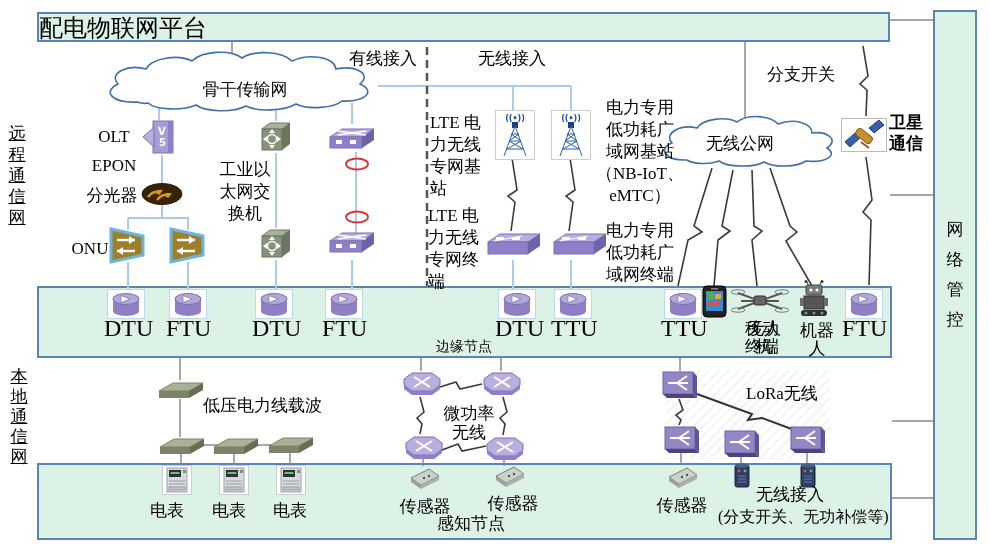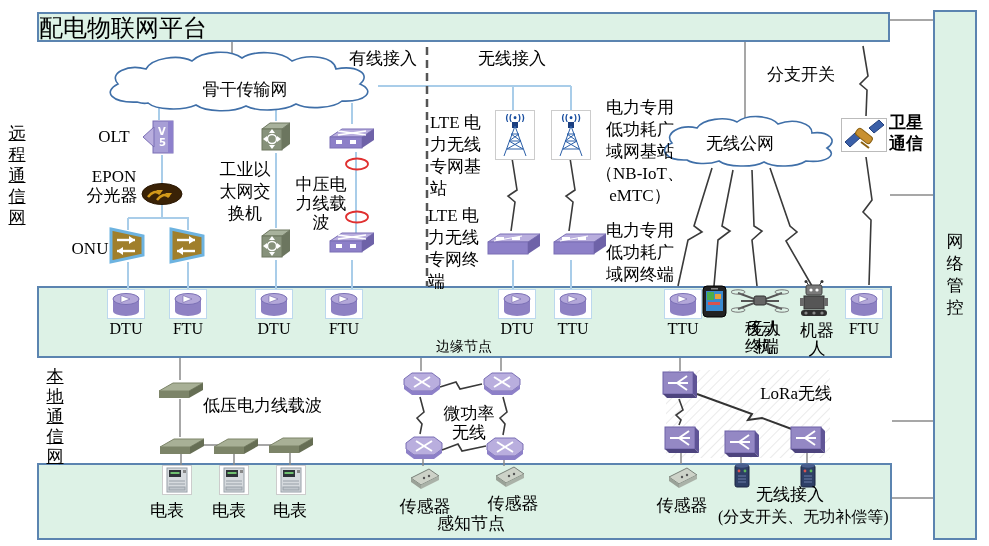--- a/index.html
+++ b/index.html
@@ -6,24 +6,24 @@
   #stage{position:relative;width:989px;height:546px;background:#fff;overflow:hidden;
          font-family:"Liberation Serif","DejaVu Serif",serif;color:#000;}
   .bar{position:absolute;background:#ddf2e6;border:2px solid #5b84b0;box-sizing:border-box;z-index:1;}
   #linelayer{position:absolute;left:0;top:0;z-index:2;}
   .icon{position:absolute;z-index:3;}
   .lbl{position:absolute;z-index:4;font-size:17px;line-height:21px;white-space:pre-line;
        text-align:center;}
   .vlbl{position:absolute;z-index:4;font-size:17px;width:20px;line-height:21px;
         text-align:center;word-break:break-all;text-decoration:underline;}
   .title{position:absolute;z-index:4;width:100%;font-size:24px;line-height:28px;}
-  .unit-lbl{font-size:16px;}
+  .unit-lbl{font-size:24px;}
   .ctrl-wrap{position:absolute;left:933px;top:10px;width:44px;height:530px;z-index:4;
              display:flex;align-items:center;justify-content:center;}
-  .ctrl-txt{width:18px;font-size:17px;line-height:22px;text-align:center;word-break:break-all;}
+  .ctrl-txt{width:18px;font-size:17px;line-height:30px;text-align:center;word-break:break-all;}
 </style>
 </head>
 <body>
 
 <div id="stage">
 
   <div class="bar" style="left:37px;top:12px;width:853px;height:30px;">
     <div class="title">配电物联网平台</div>
   </div>
   <div class="bar" style="left:37px;top:286px;width:855px;height:72px;"></div>
@@ -498,39 +498,36 @@
     <rect x="3" y="4" width="14" height="22" rx="2" fill="#2e3f66" stroke="#1a2540"></rect>
     <ellipse cx="10" cy="4.5" rx="7" ry="2.2" fill="#4a5f8e"></ellipse>
     <circle cx="7" cy="10" r="1.4" fill="#d9534f"></circle>
       <circle cx="13" cy="10" r="1.4" fill="#5cb85c"></circle>
     <line x1="6" y1="15" x2="14" y2="15" stroke="#6a7da8"></line>
       <line x1="6" y1="18" x2="14" y2="18" stroke="#6a7da8"></line>
     <line x1="6" y1="21" x2="14" y2="21" stroke="#6a7da8"></line>
   </svg>
 
   <div class="vlbl" style="left:7px;top:123px;">远程通信网</div>
-  <div class="vlbl" style="left:9px;top:367px;line-height:20px;margin-left:36px;">本地通信网</div>
+  <div class="vlbl" style="left:9px;top:367px;line-height:20px;">本地通信网</div>
 
   <div class="lbl" style="left:343px;top:48px;width:80px;">有线接入</div>
   <div class="lbl" style="left:472px;top:48px;width:80px;">无线接入</div>
 
   <div class="lbl" style="left:195px;top:79px;width:100px;">骨干传输网</div>
   <div class="lbl" style="left:695px;top:133px;width:90px;">无线公网</div>
 
   <div class="lbl" style="left:90px;top:126px;width:48px;">OLT</div>
-  <div class="lbl" style="left:83px;top:166px;width:62px;">EPON</div>
+  <div class="lbl" style="left:83px;top:155px;width:62px;">EPON</div>
   <div class="lbl" style="left:84px;top:185px;width:56px;">分光器</div>
   <div class="lbl" style="left:67px;top:238px;width:46px;">ONU</div>
 
   <div class="lbl" style="left:211px;top:159px;width:68px;line-height:22px;">工业以
 太网交
 换机</div>
-  <div class="lbl" style="left:288px;top:175px;width:66px;line-height:19px;">中压电
-力线载
-波</div>
 
   <div class="lbl" style="left:430px;top:112px;width:68px;line-height:22px;text-align:left;">LTE 电
 力无线
 专网基
 站</div>
   <div class="lbl" style="left:428px;top:205px;width:68px;line-height:22px;text-align:left;">LTE 电
 力无线
 专网终
 端</div>
 
@@ -560,21 +557,21 @@
 终端</div>
   <div class="lbl" style="left:743px;top:320px;width:42px;line-height:18px;">无人
 机</div>
   <div class="lbl" style="left:796px;top:322px;width:42px;line-height:18px;">机器
 人</div>
   <div class="lbl" style="left:426px;top:336px;width:76px;font-size:14px;">边缘节点</div>
 
   <div class="lbl" style="left:203px;top:395px;width:132px;text-align:left;">低压电力线载波</div>
   <div class="lbl" style="left:433px;top:404px;width:72px;line-height:19px;">微功率
 无线</div>
-  <div class="lbl" style="left:746px;top:383px;width:86px;text-align:right;">LoRa无线</div>
+  <div class="lbl" style="left:746px;top:383px;width:86px;text-align:left;">LoRa无线</div>
 
   <div class="lbl" style="left:145px;top:500px;width:44px;">电表</div>
   <div class="lbl" style="left:207px;top:500px;width:44px;">电表</div>
   <div class="lbl" style="left:268px;top:500px;width:44px;">电表</div>
   <div class="lbl" style="left:395px;top:496px;width:60px;">传感器</div>
   <div class="lbl" style="left:483px;top:493px;width:60px;">传感器</div>
   <div class="lbl" style="left:652px;top:495px;width:60px;">传感器</div>
   <div class="lbl" style="left:435px;top:513px;width:72px;">感知节点</div>
   <div class="lbl" style="left:750px;top:484px;width:80px;">无线接入</div>
   <div class="lbl" style="left:718px;top:506px;width:196px;font-size:16px;text-align:left;">(分支开关、无功补偿等)</div>

